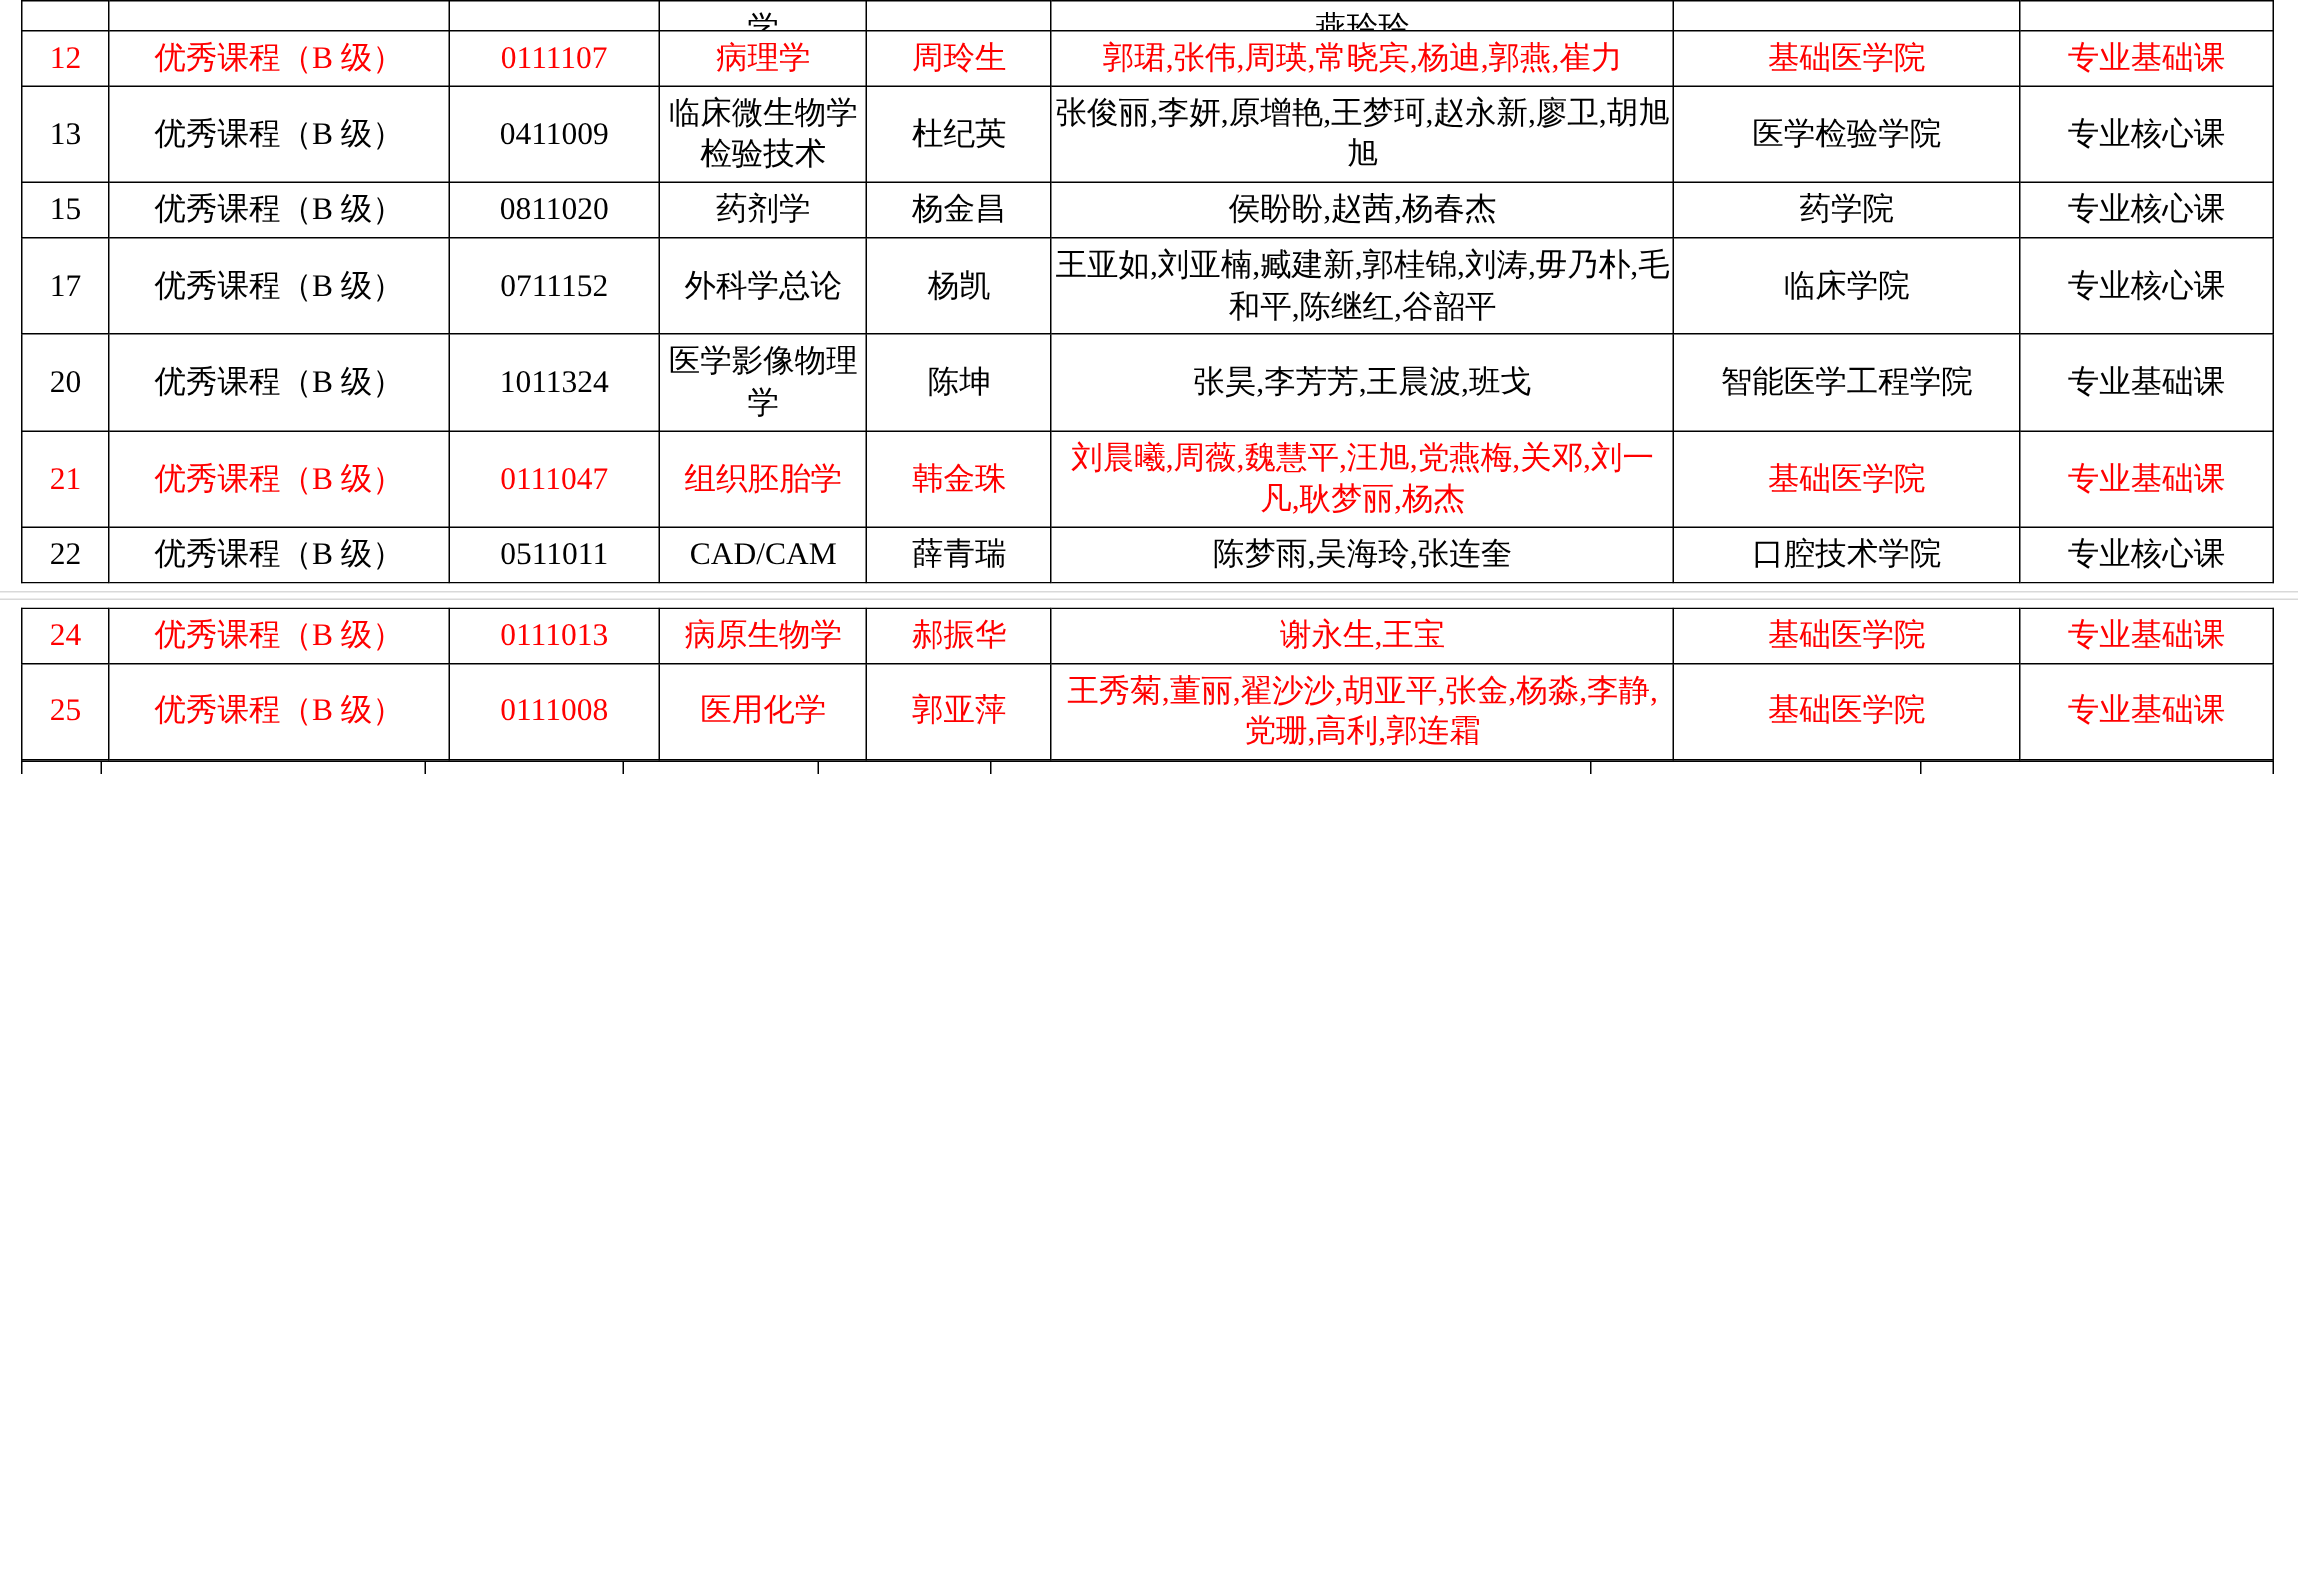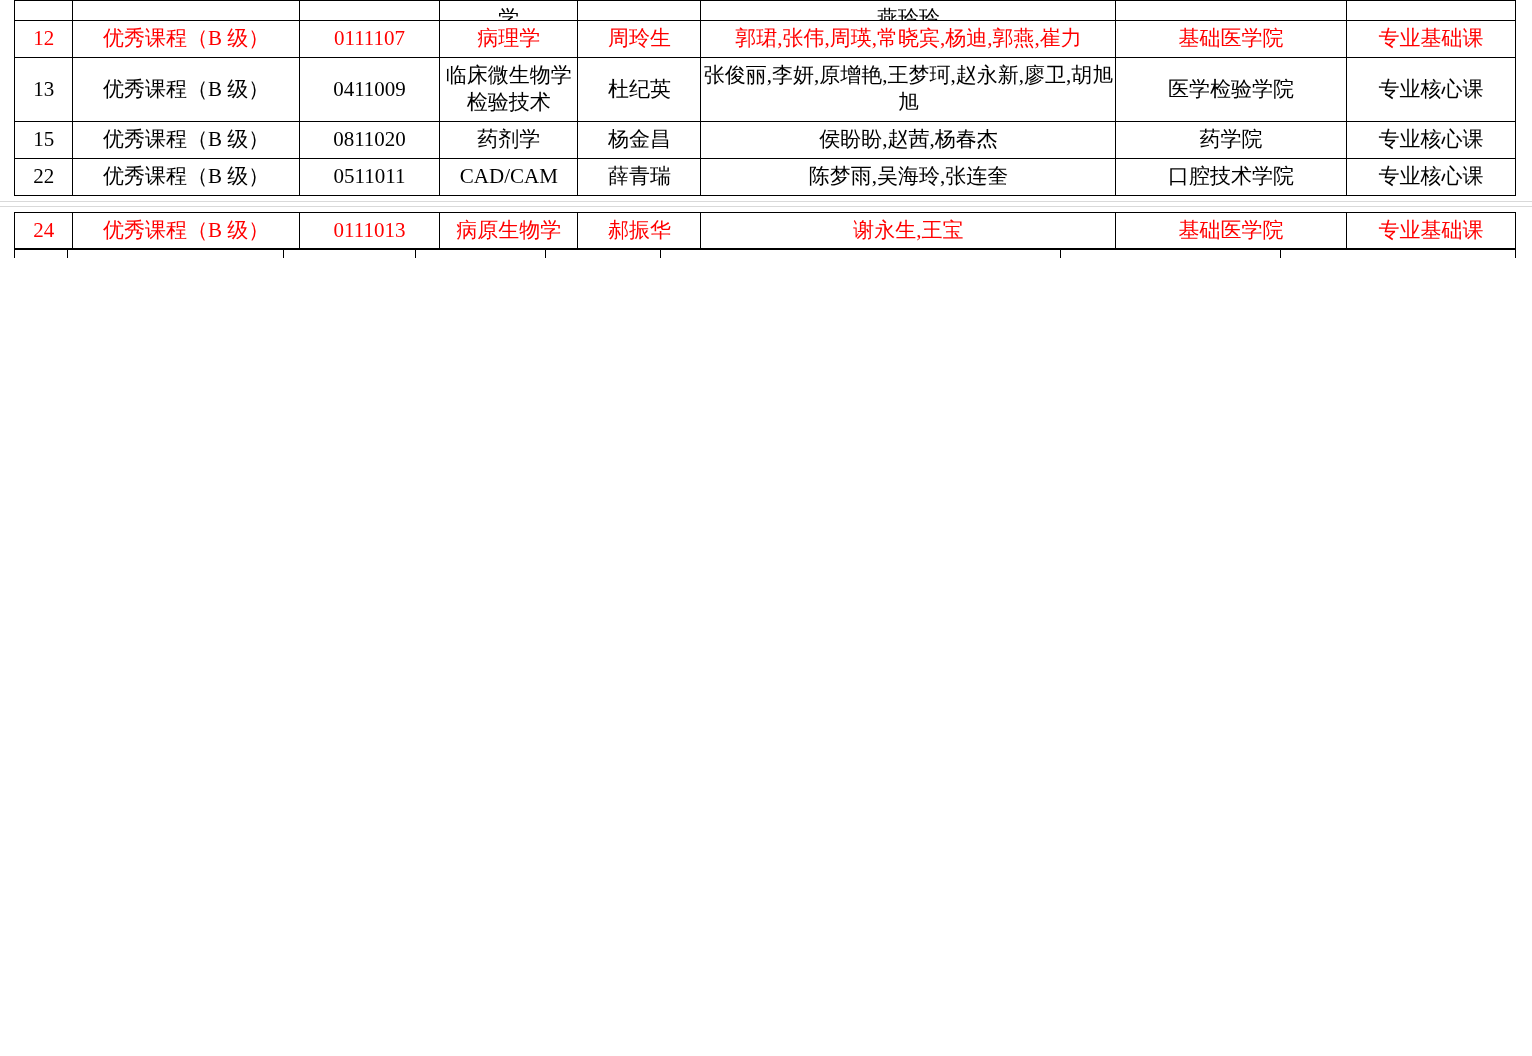--- a/index.html
+++ b/index.html
@@ -144,20 +144,50 @@
         <td class="col-no">15</td>
         <td class="col-type">优秀课程（B 级）</td>
         <td class="col-code">0811020</td>
         <td class="col-name">药剂学</td>
         <td class="col-leader">杨金昌</td>
         <td class="col-members nm">侯盼盼,赵茜,杨春杰</td>
         <td class="col-college">药学院</td>
         <td class="col-cat">专业核心课</td>
       </tr>
       <tr>
+        <td class="col-no">17</td>
+        <td class="col-type">优秀课程（B 级）</td>
+        <td class="col-code">0711152</td>
+        <td class="col-name nm">外科学总论</td>
+        <td class="col-leader">杨凯</td>
+        <td class="col-members nm">王亚如,刘亚楠,臧建新,郭桂锦,刘涛,毋乃朴,毛和平,陈继红,谷韶平</td>
+        <td class="col-college">临床学院</td>
+        <td class="col-cat">专业核心课</td>
+      </tr>
+      <tr>
+        <td class="col-no">20</td>
+        <td class="col-type">优秀课程（B 级）</td>
+        <td class="col-code">1011324</td>
+        <td class="col-name nm">医学影像物理学</td>
+        <td class="col-leader">陈坤</td>
+        <td class="col-members nm">张昊,李芳芳,王晨波,班戈</td>
+        <td class="col-college">智能医学工程学院</td>
+        <td class="col-cat">专业基础课</td>
+      </tr>
+      <tr class="red">
+        <td class="col-no">21</td>
+        <td class="col-type">优秀课程（B 级）</td>
+        <td class="col-code">0111047</td>
+        <td class="col-name nm">组织胚胎学</td>
+        <td class="col-leader">韩金珠</td>
+        <td class="col-members nm">刘晨曦,周薇,魏慧平,汪旭,党燕梅,关邓,刘一凡,耿梦丽,杨杰</td>
+        <td class="col-college">基础医学院</td>
+        <td class="col-cat">专业基础课</td>
+      </tr>
+      <tr>
         <td class="col-no">22</td>
         <td class="col-type">优秀课程（B 级）</td>
         <td class="col-code">0511011</td>
         <td class="col-name">CAD/CAM</td>
         <td class="col-leader">薛青瑞</td>
         <td class="col-members nm">陈梦雨,吴海玲,张连奎</td>
         <td class="col-college">口腔技术学院</td>
         <td class="col-cat">专业核心课</td>
       </tr>
     </tbody>
@@ -167,20 +197,30 @@
 
   <table class="grid">
     <tbody>
       <tr class="red">
         <td class="col-no">24</td>
         <td class="col-type">优秀课程（B 级）</td>
         <td class="col-code">0111013</td>
         <td class="col-name nm">病原生物学</td>
         <td class="col-leader">郝振华</td>
         <td class="col-members nm">谢永生,王宝</td>
+        <td class="col-college">基础医学院</td>
+        <td class="col-cat">专业基础课</td>
+      </tr>
+      <tr class="red">
+        <td class="col-no">25</td>
+        <td class="col-type">优秀课程（B 级）</td>
+        <td class="col-code">0111008</td>
+        <td class="col-name">医用化学</td>
+        <td class="col-leader">郭亚萍</td>
+        <td class="col-members nm">王秀菊,董丽,翟沙沙,胡亚平,张金,杨淼,李静,党珊,高利,郭连霜</td>
         <td class="col-college">基础医学院</td>
         <td class="col-cat">专业基础课</td>
       </tr>
     </tbody>
   </table>
 
   <div class="bottom-stub">
     <div class="v" style="left:52px"></div>
     <div class="v" style="left:268px"></div>
     <div class="v" style="left:400px"></div>

